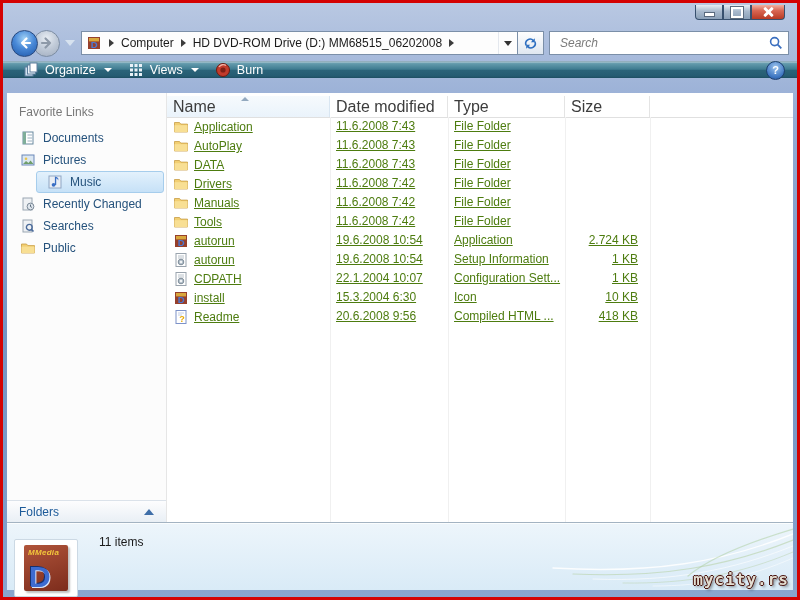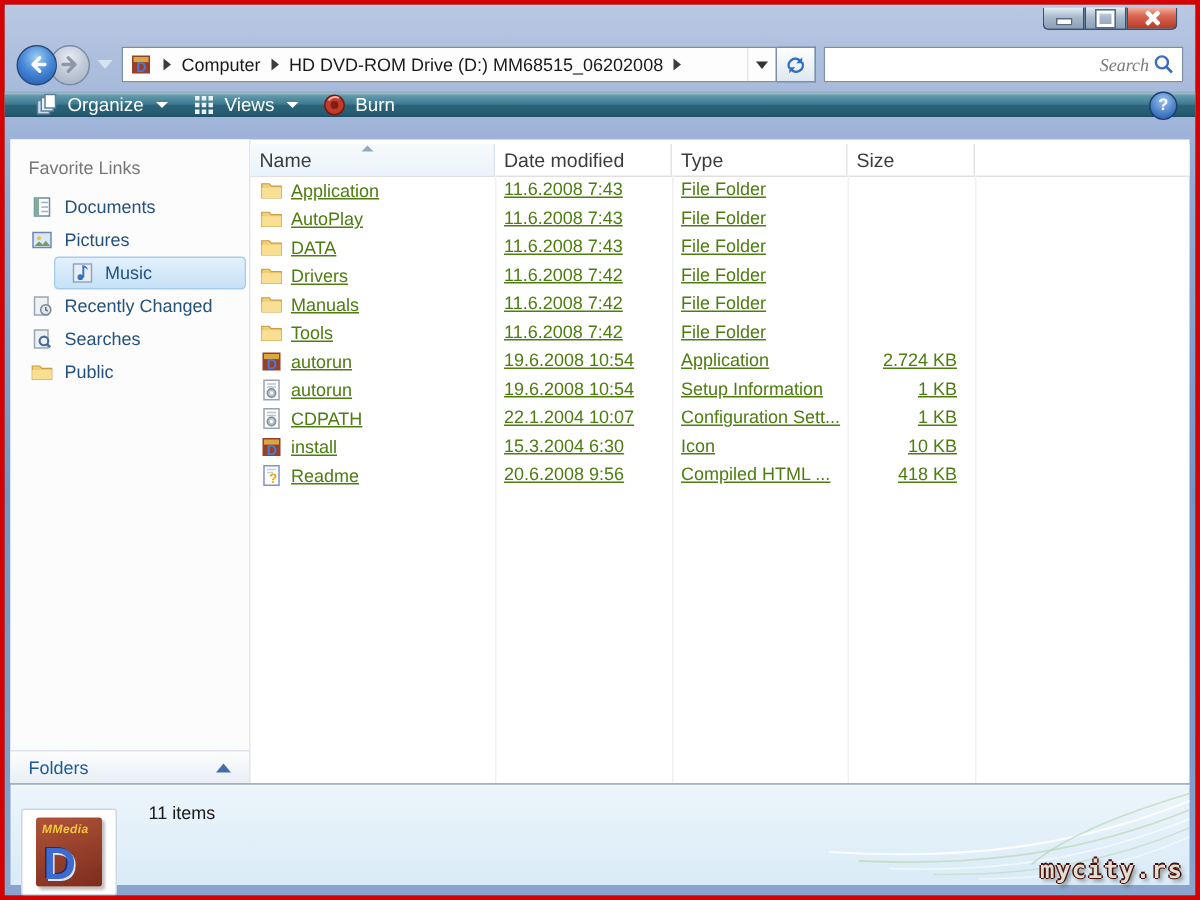--- a/index.html
+++ b/index.html
@@ -29,21 +29,21 @@
   .addressbar{height:24px;background:#fdfdfd;border:1px solid #7b8fa8;box-sizing:border-box;display:flex;align-items:center;
     width:437px;flex:0 0 auto;font-size:12px;color:#1a1a1a;}
   .crumb-sep{width:0;height:0;border-top:4px solid transparent;border-bottom:4px solid transparent;border-left:5px solid #3c3c3c;margin:0 7px;}
   .crumb{white-space:nowrap;cursor:default;}
   .addr-drop{margin-left:auto;width:18px;display:flex;align-items:center;justify-content:center;align-self:stretch;border-left:1px solid #e4e8ee;}
   .addr-drop i{width:0;height:0;border-left:4px solid transparent;border-right:4px solid transparent;border-top:5px solid #333;}
   .refreshbtn{width:26px;height:24px;box-sizing:border-box;border:1px solid #7b8fa8;border-left:none;background:linear-gradient(180deg,#fefefe,#dfe7f0);
     display:flex;align-items:center;justify-content:center;flex:0 0 auto;}
   .searchbox{margin-left:5px;height:24px;box-sizing:border-box;border:1px solid #7b8fa8;background:#fff;display:flex;align-items:center;
     flex:1 1 auto;padding:0 4px 0 8px;}
-  .searchbox input{border:none;outline:none;flex:1;font-size:12px;font-style:italic;color:#444;font-family:Liberation Serif, serif;background:transparent;text-align:right;}
+  .searchbox input{border:none;outline:none;flex:1;font-size:12px;font-style:italic;color:#444;font-family:Liberation Sans, sans-serif;background:transparent;}
   .searchbox input::placeholder{color:#7a7a7a;font-style:italic;}
 
   
   .toolbar{position:absolute;top:58px;left:0;right:0;height:17px;box-sizing:border-box;
     background:linear-gradient(180deg,#a7c4d0 0%,#639aac 10%,#3f7c91 45%,#2b6379 52%,#255b71 88%,#1d4d61 100%);
     border-top:1px solid #93aebd;display:flex;align-items:center;padding:0 12px;color:#fff;font-size:12.5px;}
   .tbtn{display:flex;align-items:center;gap:6px;padding:4px 8px;border-radius:3px;cursor:default;}
   .tbtn .dd{width:0;height:0;border-left:4px solid transparent;border-right:4px solid transparent;border-top:4px solid #fff;margin-left:2px;}
   .tb-help{margin-left:auto;width:17px;height:17px;border-radius:50%;
     background:radial-gradient(circle at 50% 30%,#9cc4ee,#3c74c0 70%,#274f8e);border:1px solid #1d3e6e;
@@ -59,21 +59,21 @@
   .si{display:none;width:16px;height:16px;flex:0 0 auto;}
   .sb-item.ic-documents .si-documents,.sb-item.ic-pictures .si-pictures,.sb-item.ic-music .si-music,
   .sb-item.ic-recently-changed .si-recently-changed,.sb-item.ic-searches .si-searches,.sb-item.ic-public .si-public{display:inline-block;}
   .foldersbar{position:absolute;bottom:0;left:0;right:0;height:22px;box-sizing:border-box;
     background:linear-gradient(180deg,#fdfdfe,#e9eff5);border-top:1px solid #dbe2ea;
     display:flex;align-items:center;justify-content:space-between;padding:0 12px;color:#1c5a99;font-size:12px;}
   .chev-up{width:0;height:0;border-left:5px solid transparent;border-right:5px solid transparent;border-bottom:6px solid #3f6ea8;}
 
   
   .filelist{position:relative;flex:1;}
-  .lheader{position:absolute;top:3px;left:0;right:0;height:21px;display:flex;font-size:13px;color:#3c3c3c;
+  .lheader{position:absolute;top:3px;left:0;right:0;height:21px;display:flex;font-size:16px;color:#3c3c3c;
     border-bottom:1px solid #e0e0e0;background:#fff;}
   .hseg{box-sizing:border-box;border-right:1px solid #e4e4e4;display:flex;align-items:center;padding-left:6px;position:relative;}
   .hseg.h-name{width:163px;background:linear-gradient(180deg,#f6fafd,#eaf3fb);border-right-color:#d9e6f2;}
   .hseg.h-date{width:118px;} .hseg.h-type{width:117px;} .hseg.h-size{width:85px;} .hseg.h-fill{flex:1;border-right:none;}
   .sortarrow{position:absolute;top:1px;left:74px;width:0;height:0;border-left:4px solid transparent;border-right:4px solid transparent;border-bottom:4px solid #93a9bf;}
   .gridline{position:absolute;top:24px;bottom:0;width:1px;background:#f0f0f0;}
   .gl1{left:163px;} .gl2{left:281px;} .gl3{left:398px;} .gl4{left:483px;}
   .rows{position:absolute;top:26px;left:0;right:0;}
   .row{display:flex;height:19px;align-items:flex-start;font-size:12px;color:#4d7c0f;text-decoration:underline;}
   .cell{box-sizing:border-box;white-space:nowrap;overflow:hidden;}

